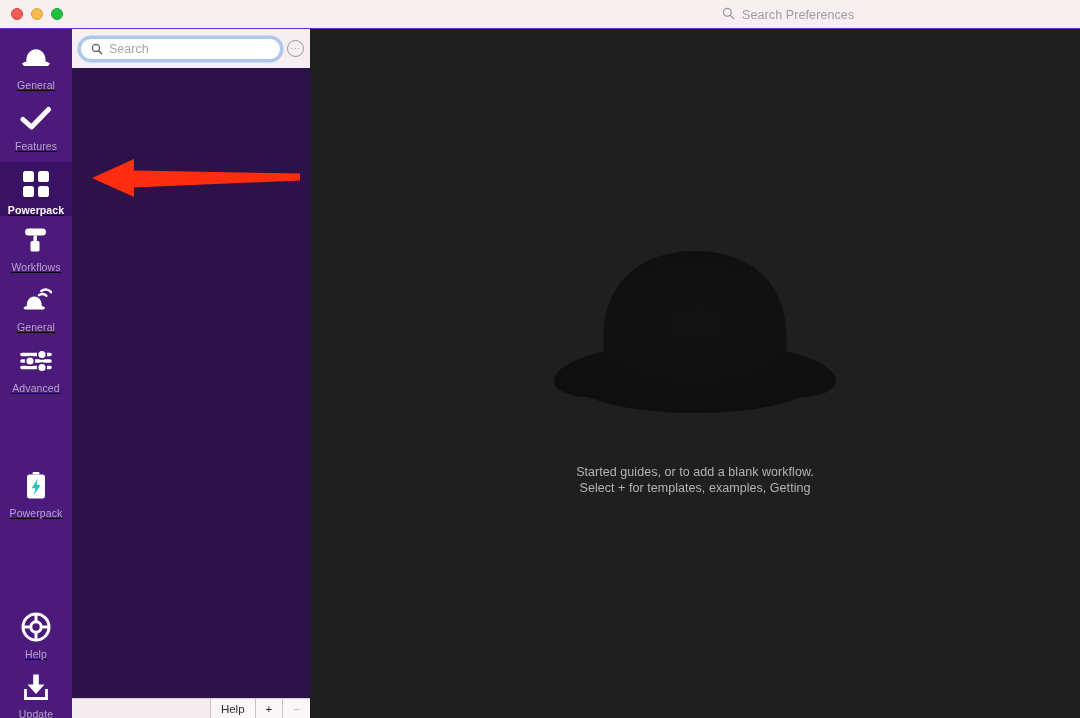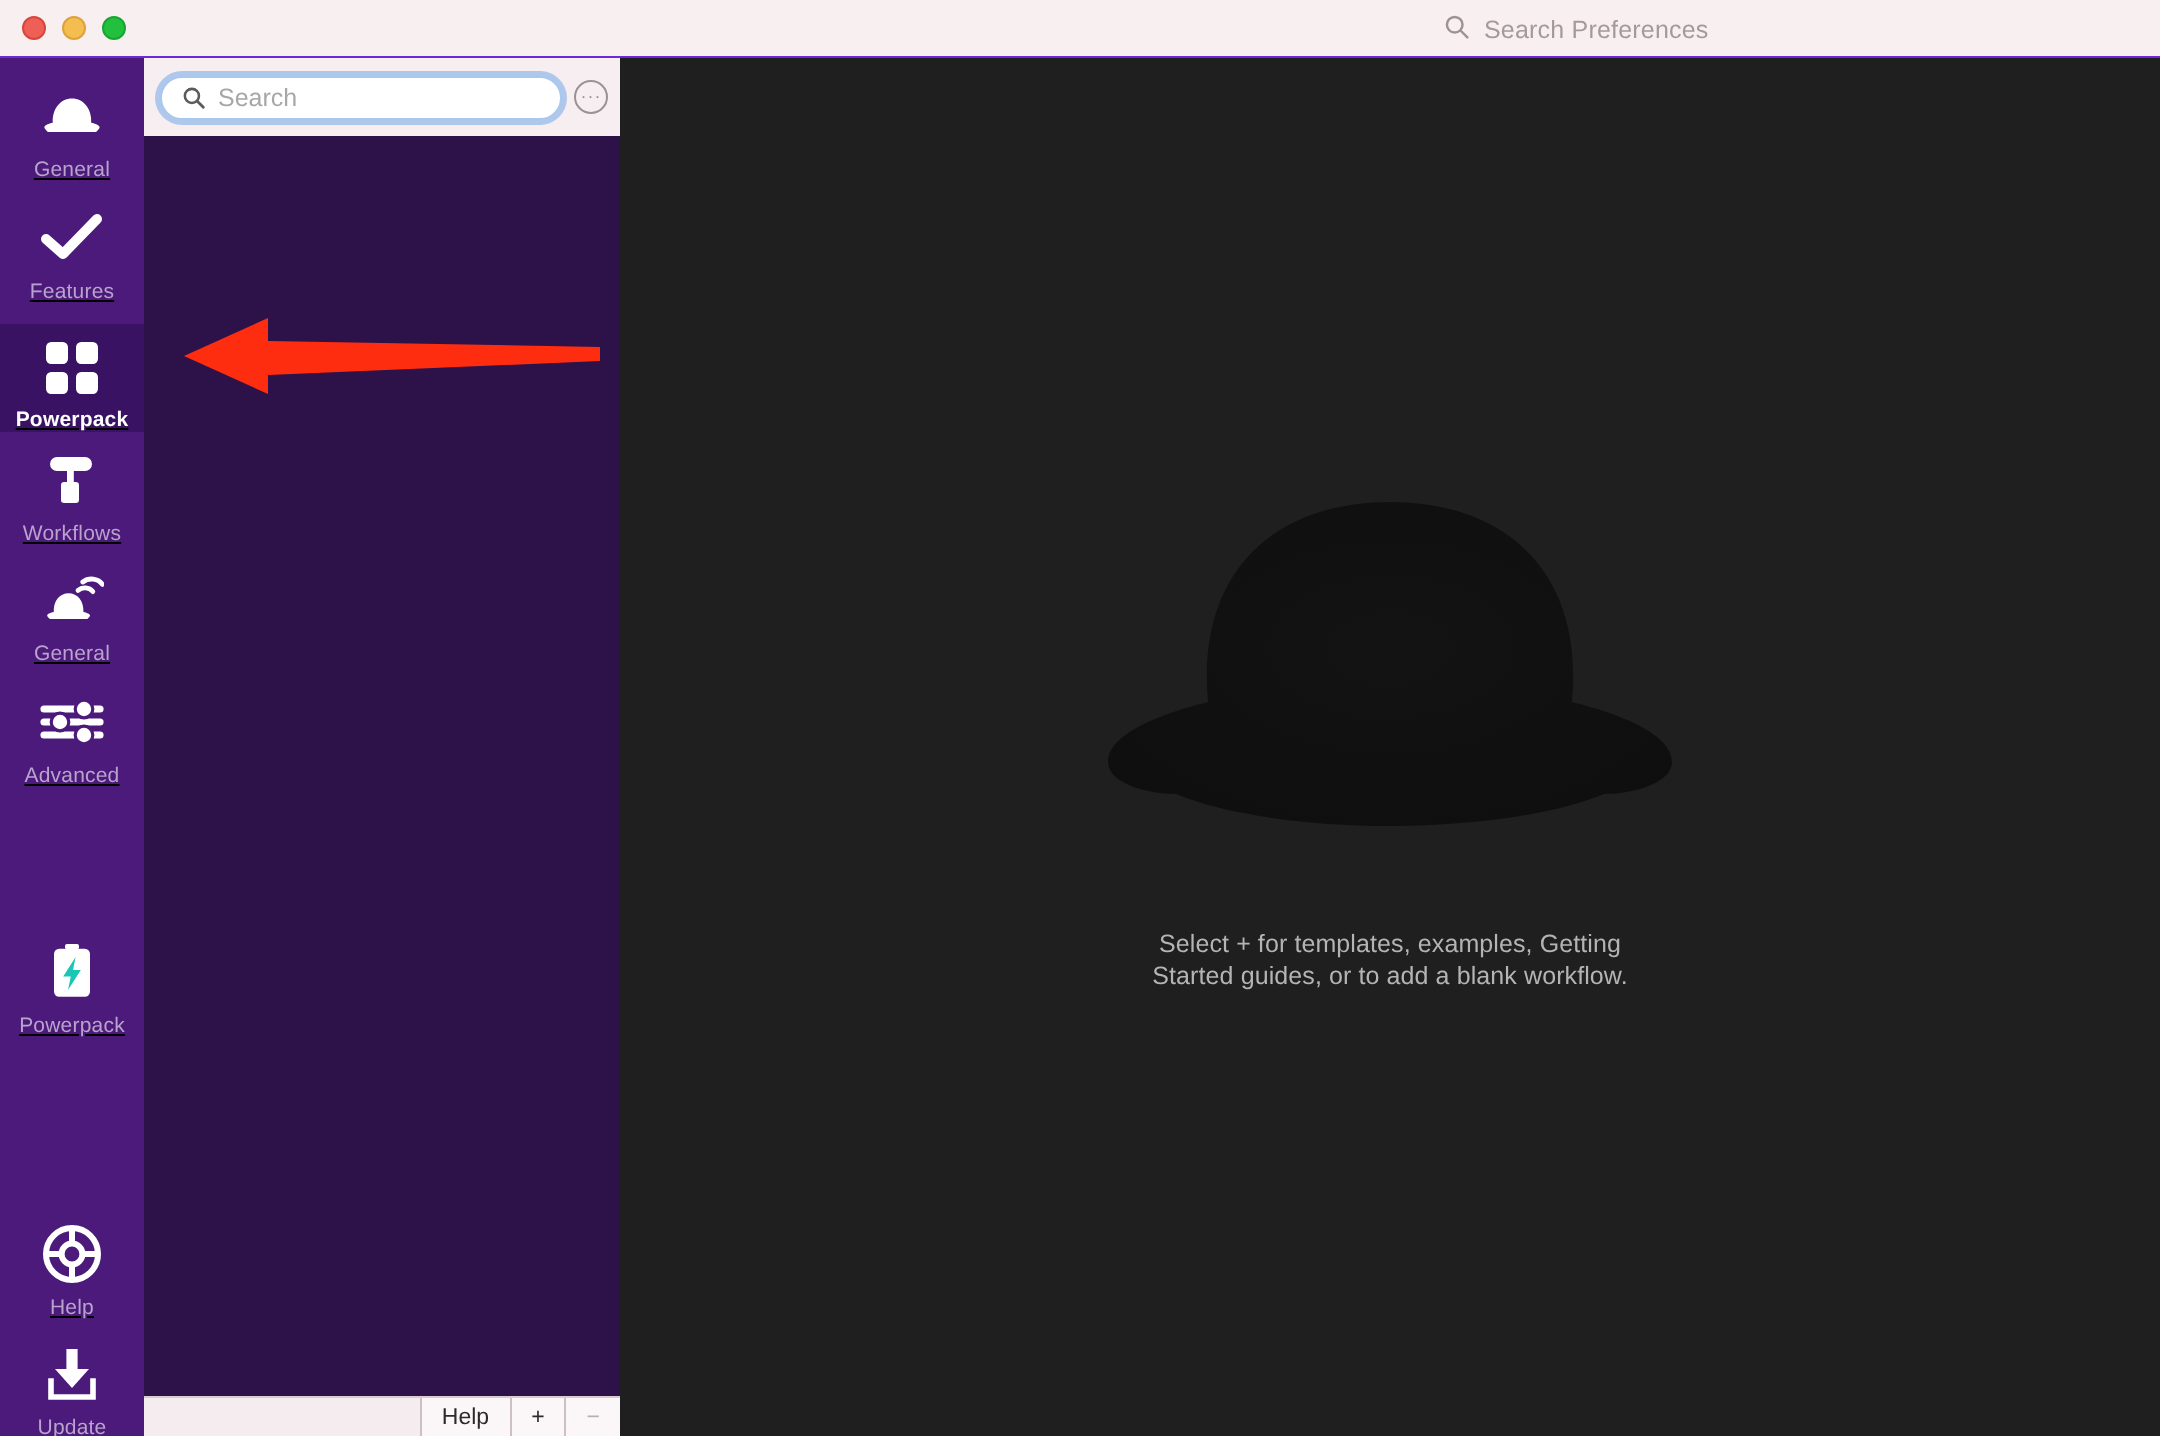--- a/index.html
+++ b/index.html
@@ -324,22 +324,22 @@
           </radialGradient>
         </defs>
         <path d="M38 150 C22 150 4 144 4 134 C4 120 30 110 54 104
                  C48 40 86 4 145 4 C204 4 242 40 236 104
                  C260 110 286 120 286 134 C286 144 268 150 252 150
                  C228 160 188 166 145 166 C102 166 62 160 38 150 Z" fill="url(#hatg)"></path>
       </svg>
     </div>
 
     <div class="empty-msg">
+      <div>Started guides, or to add a blank workflow.</div>
       <div>Select + for templates, examples, Getting</div>
-      <div>Started guides, or to add a blank workflow.</div>
     </div>
   </div>
 
   <div class="annot-arrow">
     <svg width="210" height="42" viewBox="0 0 210 42">
       <path d="M0 21 L42 2 L42 13.5 L208 16.5 L208 23.5 L42 30.5 L42 40 Z" fill="#ff2d10"></path>
     </svg>
   </div>
 
 </div>

